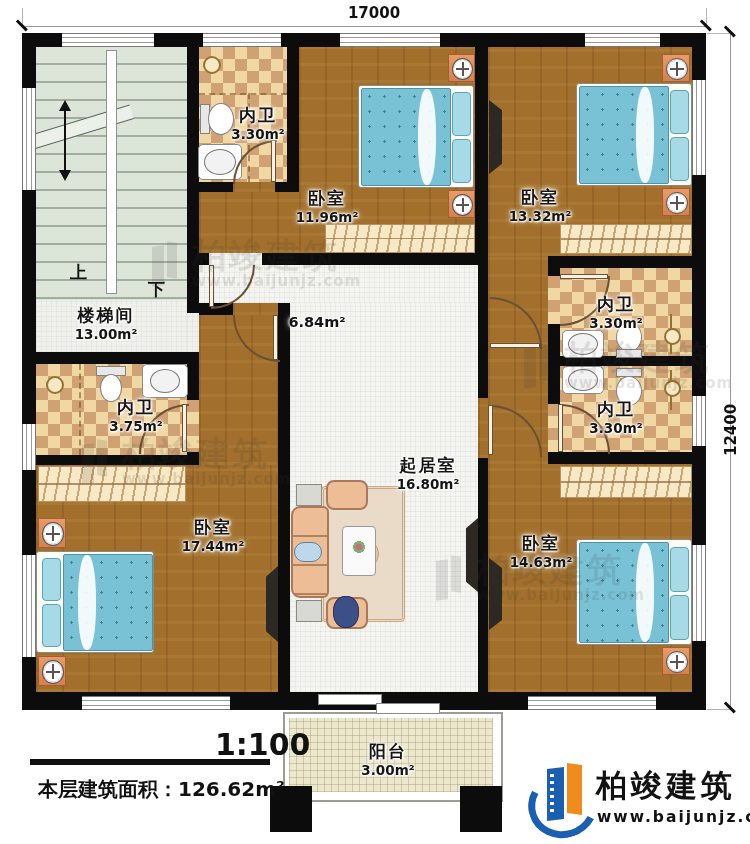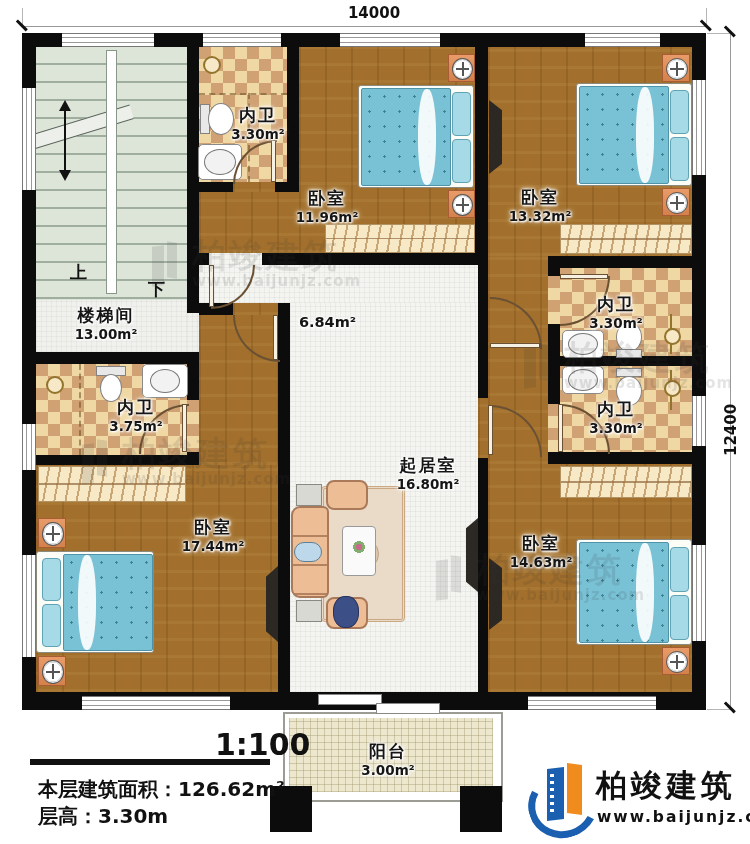--- a/index.html
+++ b/index.html
@@ -63,21 +63,21 @@
 </head>
 <body>
 
 <div id="plan">
 
   <div class="dim" style="left:22px;top:26px;width:685px;height:1px;background:#999;"></div>
   <div class="ext" style="left:22px;top:8px;width:1px;height:19px;"></div>
   <div class="ext" style="left:706px;top:8px;width:1px;height:19px;"></div>
   <div class="tick" style="left:15px;top:24px;"></div>
   <div class="tick" style="left:699px;top:24px;"></div>
-  <div class="dim dimtxt" style="left:326px;top:4px;width:96px;">14000</div>
+  <div class="dim dimtxt" style="left:326px;top:4px;width:96px;">17000</div>
   <div class="dim" style="left:730px;top:33px;width:1px;height:677px;background:#999;"></div>
   <div class="ext" style="left:707px;top:33px;width:24px;height:1px;"></div>
   <div class="ext" style="left:707px;top:709px;width:24px;height:1px;"></div>
   <div class="tick" style="left:723px;top:30px;"></div>
   <div class="tick" style="left:723px;top:706px;"></div>
   <div class="dim dimtxt dimv" style="left:722px;top:375px;height:110px;">12400</div>
 
   <div class="base" style="left:22px;top:33px;width:684px;height:677px;"></div>
 
   <div class="fl fl-stair" style="left:36px;top:47px;width:151px;height:253px;"></div>
@@ -263,21 +263,21 @@
     <div class="ar">11.96m²</div>
   </div>
   <div class="rl" style="left:540px;top:188px;">
     <div class="nm">卧室</div>
     <div class="ar">13.32m²</div>
   </div>
   <div class="rl" style="left:106px;top:306px;">
     <div class="nm">楼梯间</div>
     <div class="ar">13.00m²</div>
   </div>
-  <div class="rl" style="left:317px;top:314px;padding-left:21px;">
+  <div class="rl" style="left:317px;top:314px;">
     <div class="ar" style="font-size:14.5px;">6.84m²</div>
   </div>
   <div class="rl" style="left:616px;top:295px;">
     <div class="nm">内卫</div>
     <div class="ar">3.30m²</div>
   </div>
   <div class="rl" style="left:616px;top:400px;">
     <div class="nm">内卫</div>
     <div class="ar">3.30m²</div>
   </div>
@@ -329,23 +329,20 @@
         <div class="wm-t">柏竣建筑</div>
         <div class="wm-u">www.baijunjz.com</div>
       </div>
   </div>
 
   <div class="tb tb-scale" style="left:215px;top:727px;">1:100</div>
   <div class="tb" style="left:30px;top:759px;width:240px;height:6px;background:#111;"></div>
   <div class="tb tb-line" style="left:38px;top:776px;">
     <span>本层建筑面积：</span><span>126.62m²</span>
   </div>
-  <div class="tb tb-line" style="left:38px;top:803px;">
-    <span>层高：</span><span>3.30m</span>
-  </div>
 
   <div class="logo" style="left:528px;top:760px;width:210px;height:76px;">
     <div class="li" style="left:0;top:12px;width:56px;height:52px;border:7px solid transparent;border-left-color:#1a5fb0;border-bottom-color:#1a5fb0;border-radius:50%;transform:rotate(-18deg);"></div>
     <div class="li" style="left:19px;top:8px;width:17px;height:52px;background:#1a5fb0;transform:skewY(-6deg);"></div>
     <div class="li" style="left:22px;top:14px;width:4px;height:40px;background:repeating-linear-gradient(to bottom,#fff 0 3px,transparent 3px 7px);transform:skewY(-6deg);"></div>
     <div class="li" style="left:39px;top:4px;width:15px;height:50px;background:#f08c1e;transform:skewY(8deg);"></div>
   </div>
   <div class="logo lg-t" style="left:596px;top:768px;">柏竣建筑</div>
   <div class="logo lg-u" style="left:597px;top:808px;">www.baijunjz.com</div>
 

